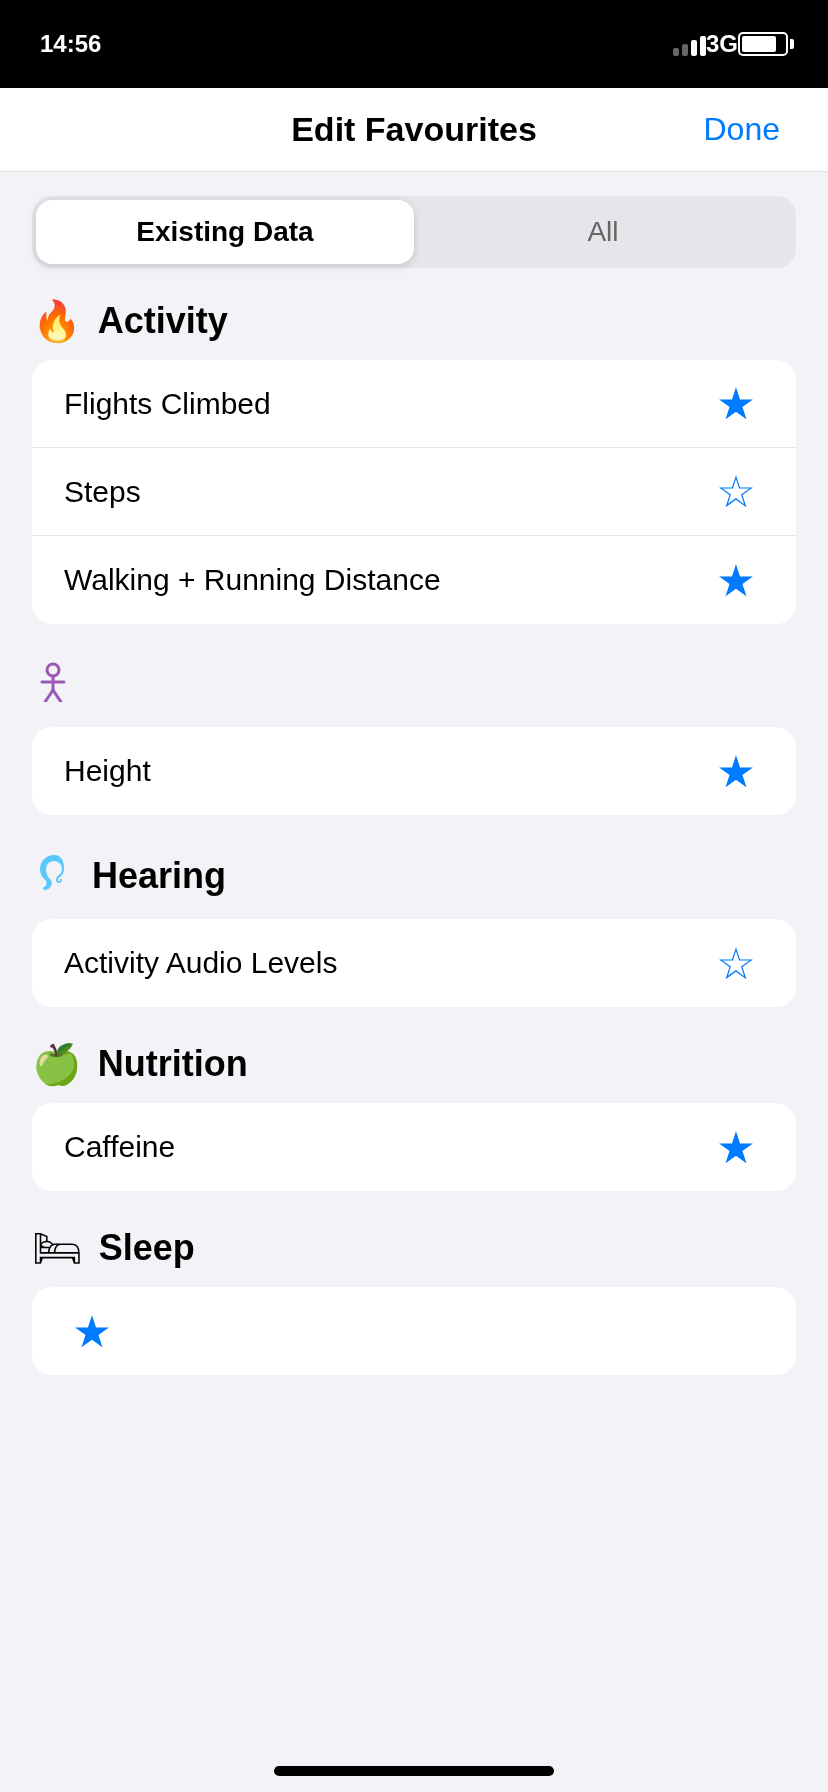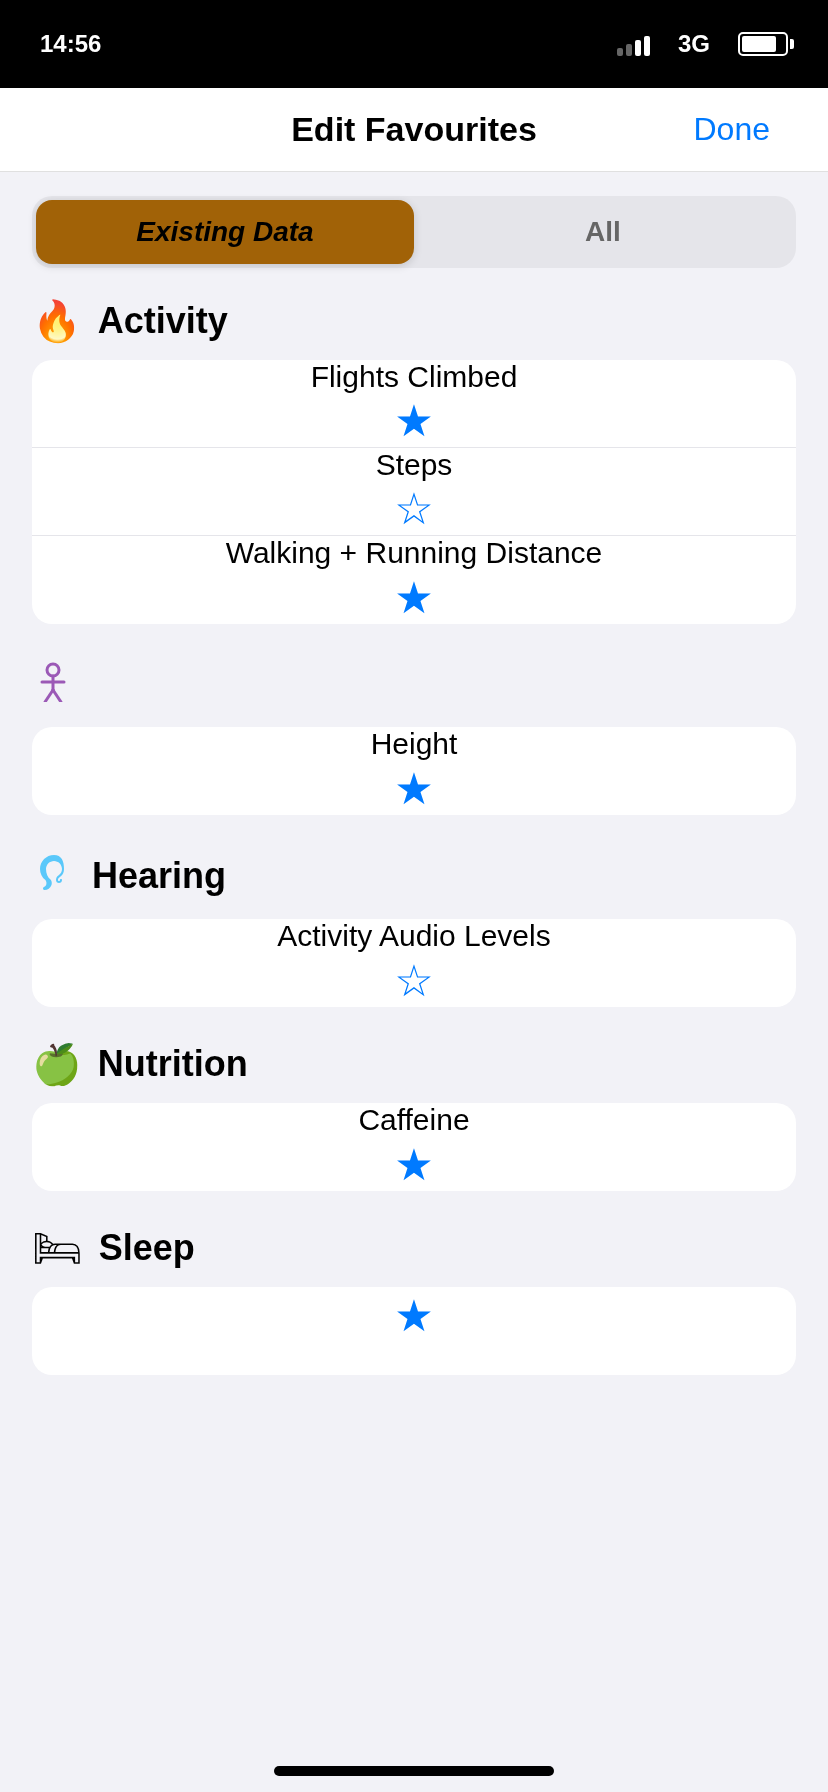--- a/index.html
+++ b/index.html
@@ -26,21 +26,21 @@
 
     .status-time {
       font-size: 24px;
       font-weight: 600;
       color: white;
     }
 
     .status-icons {
       display: flex;
       align-items: center;
-      gap: 28px;
+      gap: 0;
     }
 
     .signal-bars {
       display: flex;
       align-items: flex-end;
       gap: 3px;
       height: 24px;
     }
 
     .signal-bar {
@@ -101,21 +101,21 @@
     }
 
     .nav-title {
       font-size: 34px;
       font-weight: 600;
       color: #000;
     }
 
     .nav-done {
       position: absolute;
-      right: 58px;
+      right: 48px;
       font-size: 32px;
       color: #007aff;
       font-weight: 400;
     }
 
     
     .segment-container {
       padding: 24px 32px 0;
     }
 
@@ -127,30 +127,29 @@
       height: 72px;
     }
 
     .segment-option {
       flex: 1;
       display: flex;
       align-items: center;
       justify-content: center;
       border-radius: 16px;
       font-size: 28px;
-      font-weight: 700;
+      font-weight: 400;
       cursor: pointer;
     }
 
     .segment-option.active {
-      background: #a16207;
+      background: #ffffff;
       box-shadow: 0 2px 8px rgba(0,0,0,0.15);
       color: #000;
       font-weight: 600;
-      font-style: italic;
     }
 
     .segment-option.inactive {
       color: #666;
     }
 
     
     .content {
       padding: 32px 32px 0;
     }
@@ -185,21 +184,20 @@
       overflow: hidden;
     }
 
     .list-item {
       display: flex;
       align-items: center;
       justify-content: space-between;
       padding: 0 32px;
       height: 88px;
       border-bottom: 1px solid #e5e5ea;
-      flex-direction: column;
     }
 
     .list-item:last-child {
       border-bottom: none;
     }
 
     .item-label {
       font-size: 30px;
       color: #000;
       font-weight: 400;

